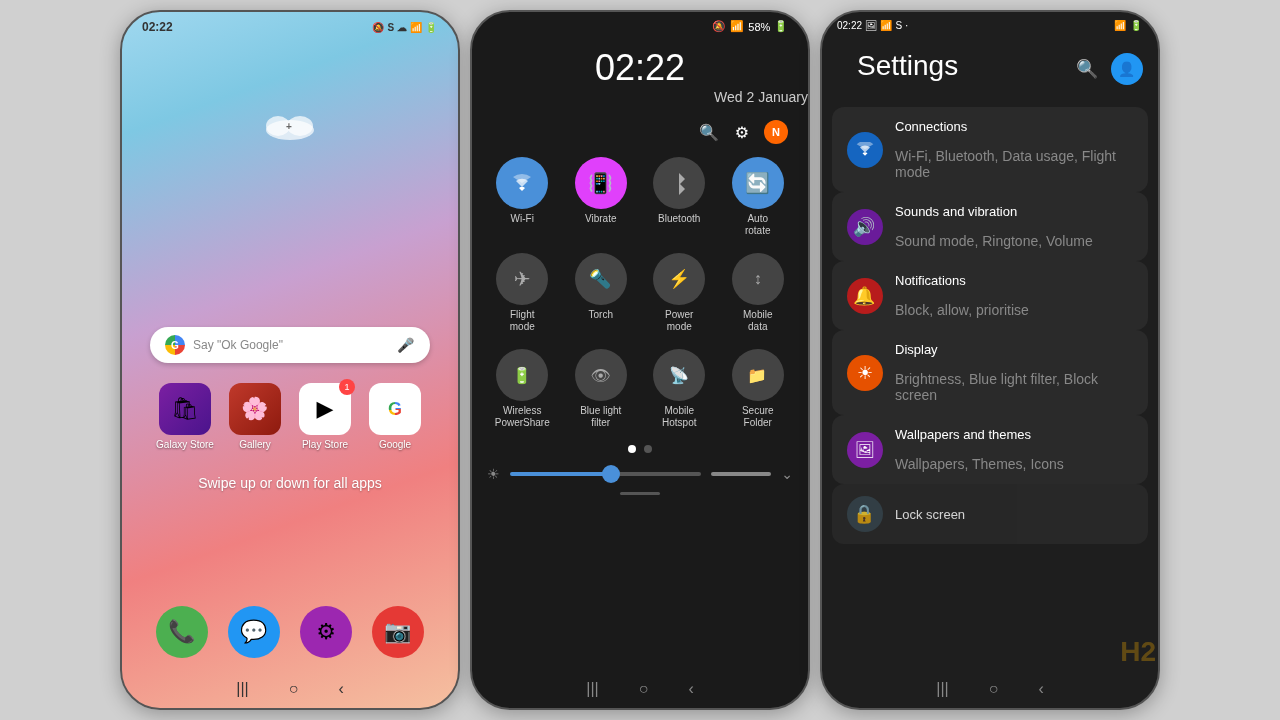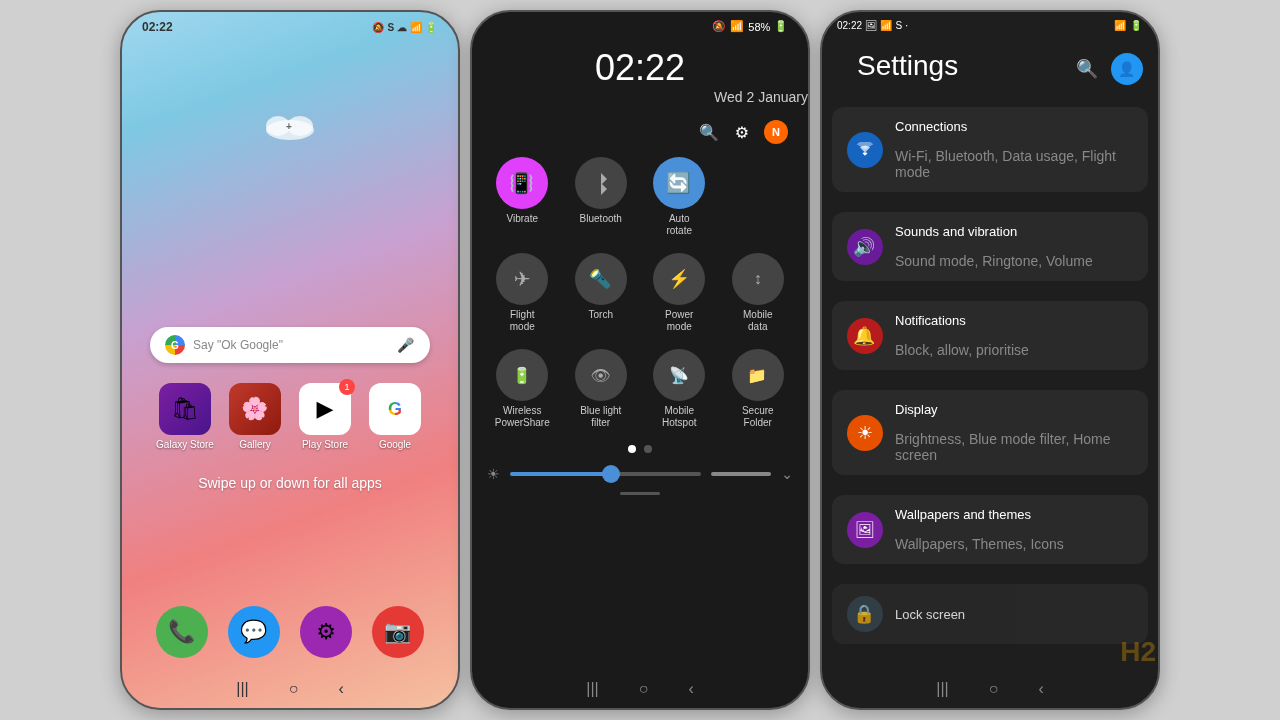--- a/index.html
+++ b/index.html
@@ -383,21 +383,21 @@
       align-items: center;
       justify-content: center;
       color: white;
       font-size: 14px;
     }
 
     .settings-list {
       padding: 5px 10px;
       display: flex;
       flex-direction: column;
-      gap: 20px;
+      gap: 0;
     }
 
     .settings-item {
       background: #2a2a2a;
       border-radius: 12px;
       padding: 12px 15px;
       display: flex;
       align-items: center;
       gap: 12px;
     }
@@ -538,20 +538,30 @@
     <div class="phone2-date">Wed 2 January</div>
 
     <div class="qs-toolbar">
       <span class="qs-toolbar-icon">🔍</span>
       <span class="qs-toolbar-icon">⚙</span>
       <div class="qs-toolbar-avatar">N</div>
     </div>
 
     <div class="qs-grid">
 
+      <div class="qs-tile">
+        <div class="qs-tile-icon active">
+          <svg width="24" height="20" viewBox="0 0 24 20" fill="white">
+            <path d="M12 18l-3-3a4.5 4.5 0 016 0L12 18z"></path>
+            <path d="M12 14l-6-6a9 9 0 0112 0L12 14z" opacity="0.7"></path>
+            <path d="M12 10L3 4a15 15 0 0118 0L12 10z" opacity="0.4"></path>
+          </svg>
+        </div>
+        <span class="qs-tile-label">Wi-Fi</span>
+      </div>
 
       <div class="qs-tile">
         <div class="qs-tile-icon" style="background:#e040fb;">
           <span style="color:white;font-size:20px;">📳</span>
         </div>
         <span class="qs-tile-label">Vibrate</span>
       </div>
 
       <div class="qs-tile">
         <div class="qs-tile-icon inactive">
@@ -702,21 +712,21 @@
           <div class="settings-sub">Block, allow, prioritise</div>
         </div>
       </div>
 
       <div class="settings-item">
         <div class="settings-icon-wrap" style="background:#E65100;">
           <span style="color:white;font-size:18px;">☀</span>
         </div>
         <div class="settings-text">
           <div class="settings-title">Display</div>
-          <div class="settings-sub">Brightness, Blue mode filter, Home screen</div>
+          <div class="settings-sub">Brightness, Blue light filter, Block screen</div>
         </div>
       </div>
 
       <div class="settings-item">
         <div class="settings-icon-wrap" style="background:#7B1FA2;">
           <span style="color:white;font-size:16px;">🖼</span>
         </div>
         <div class="settings-text">
           <div class="settings-title">Wallpapers and themes</div>
           <div class="settings-sub">Wallpapers, Themes, Icons</div>

